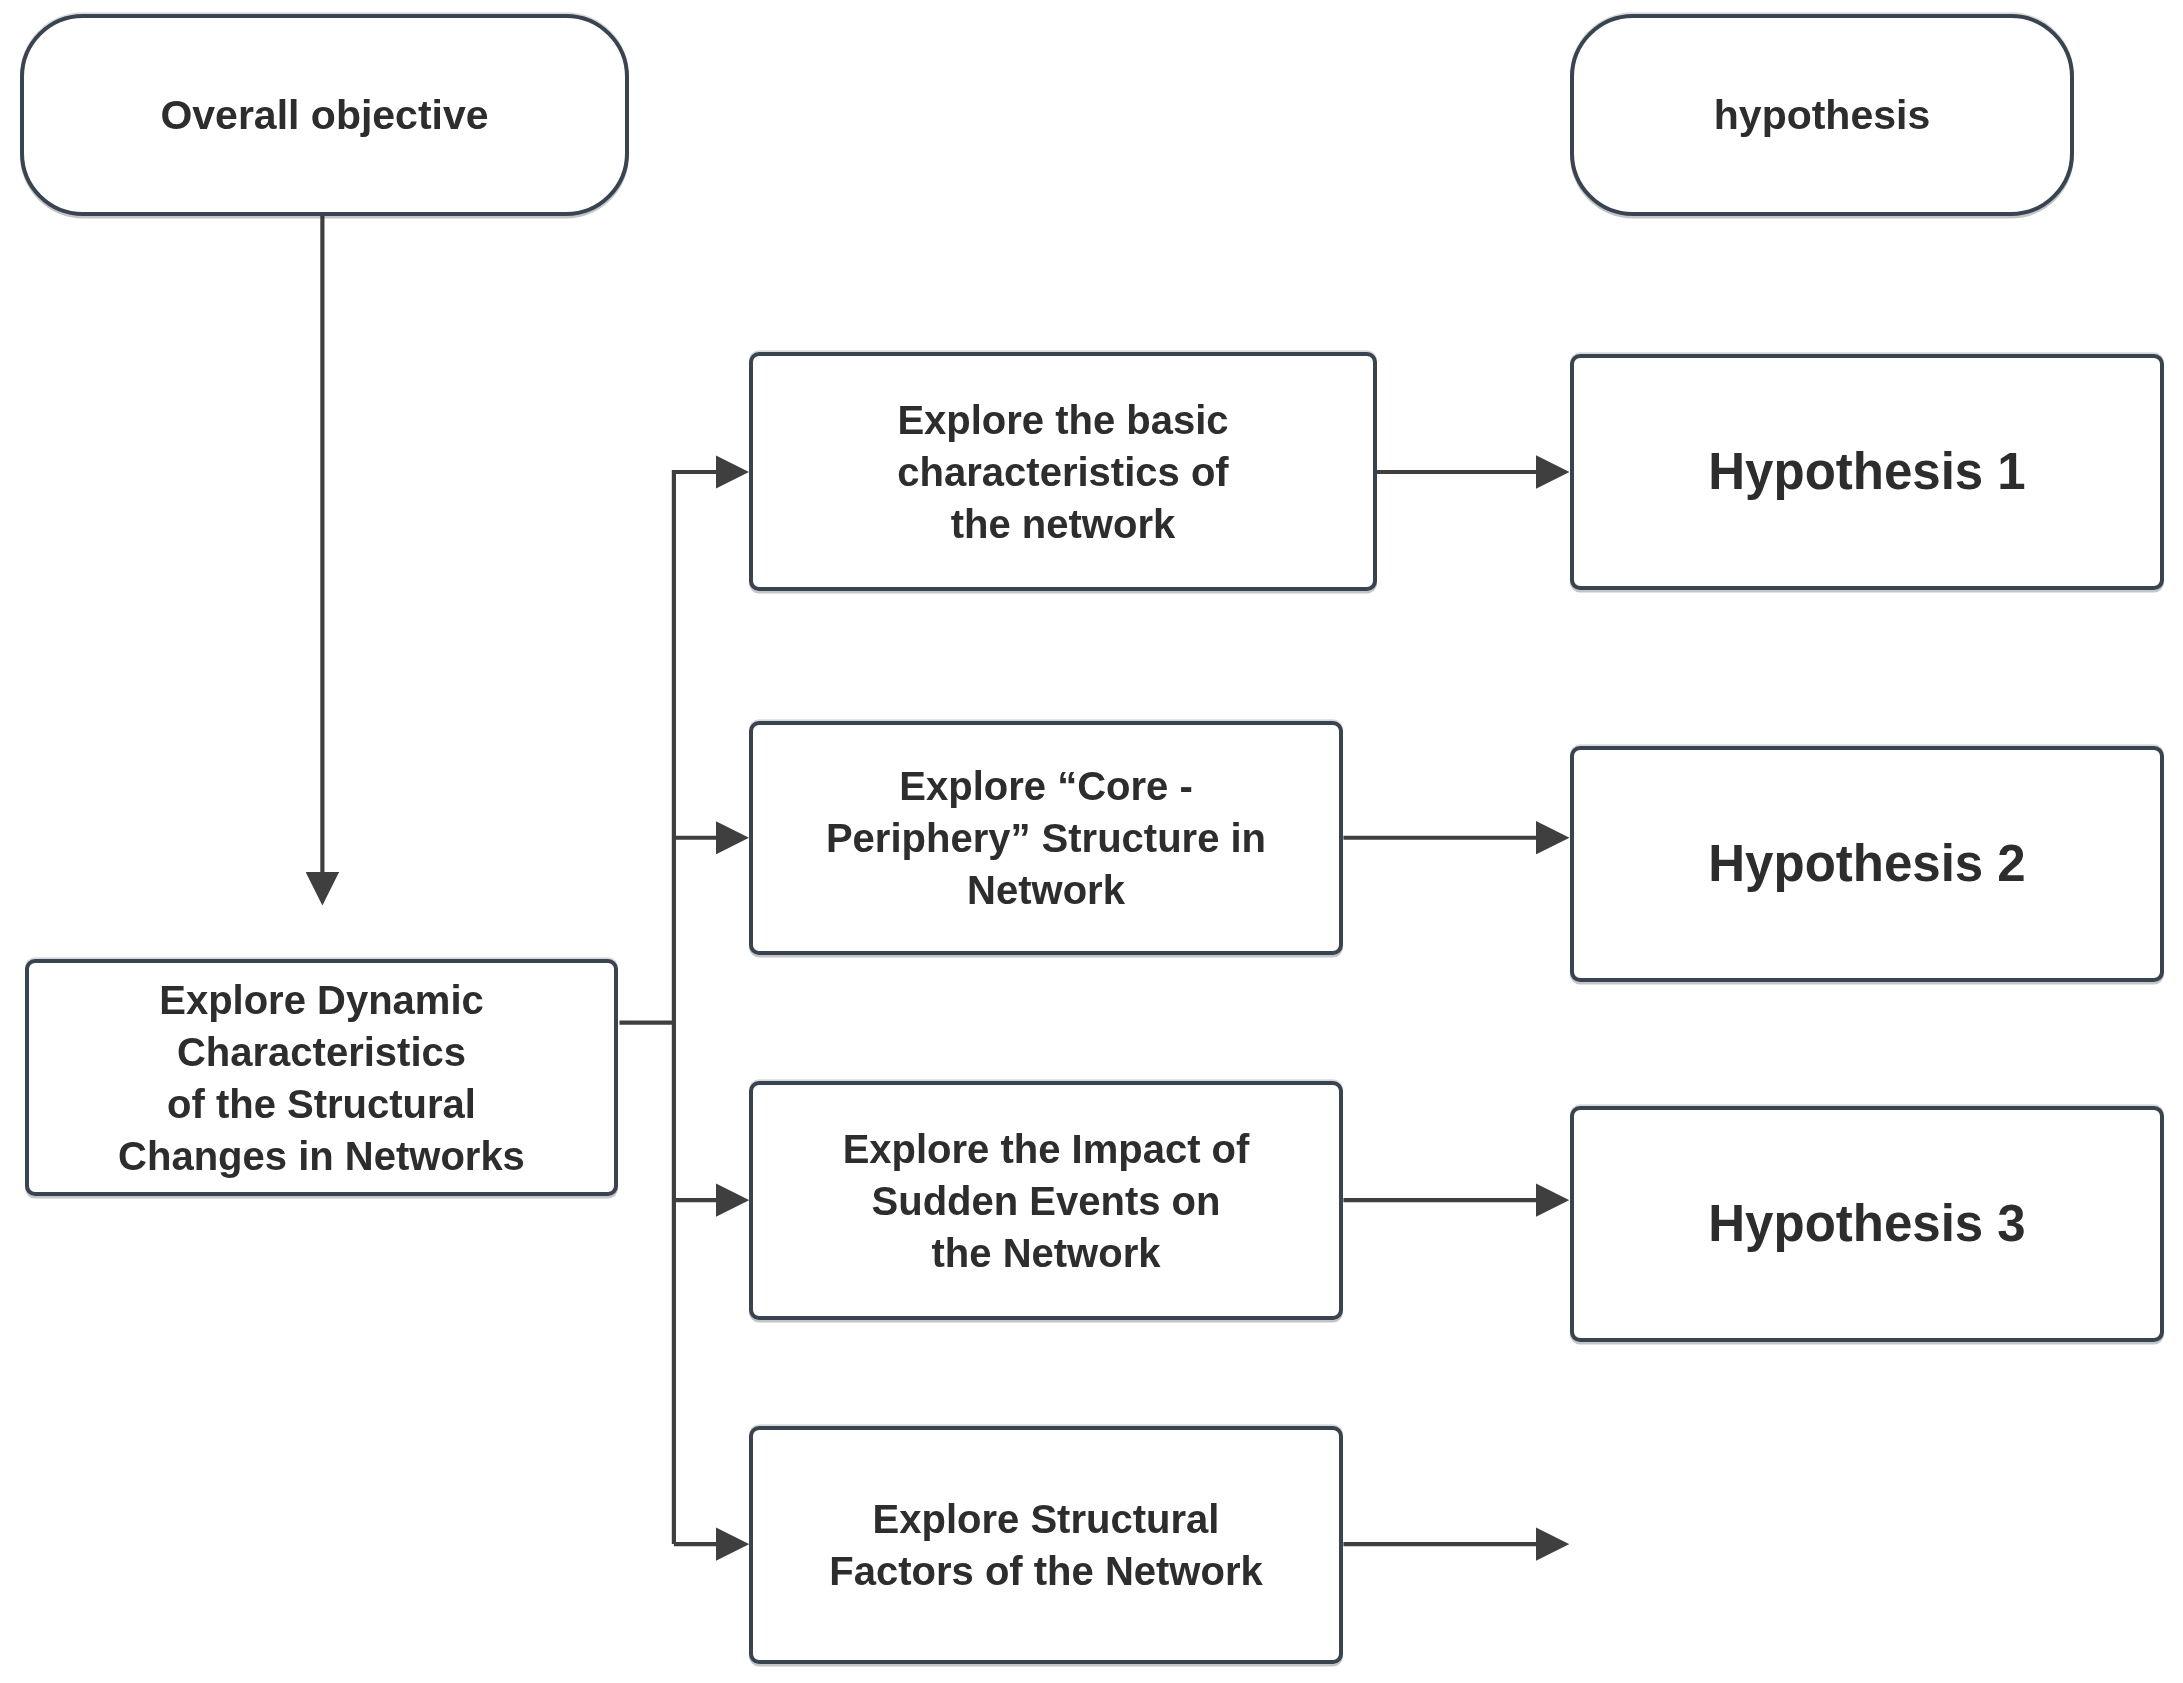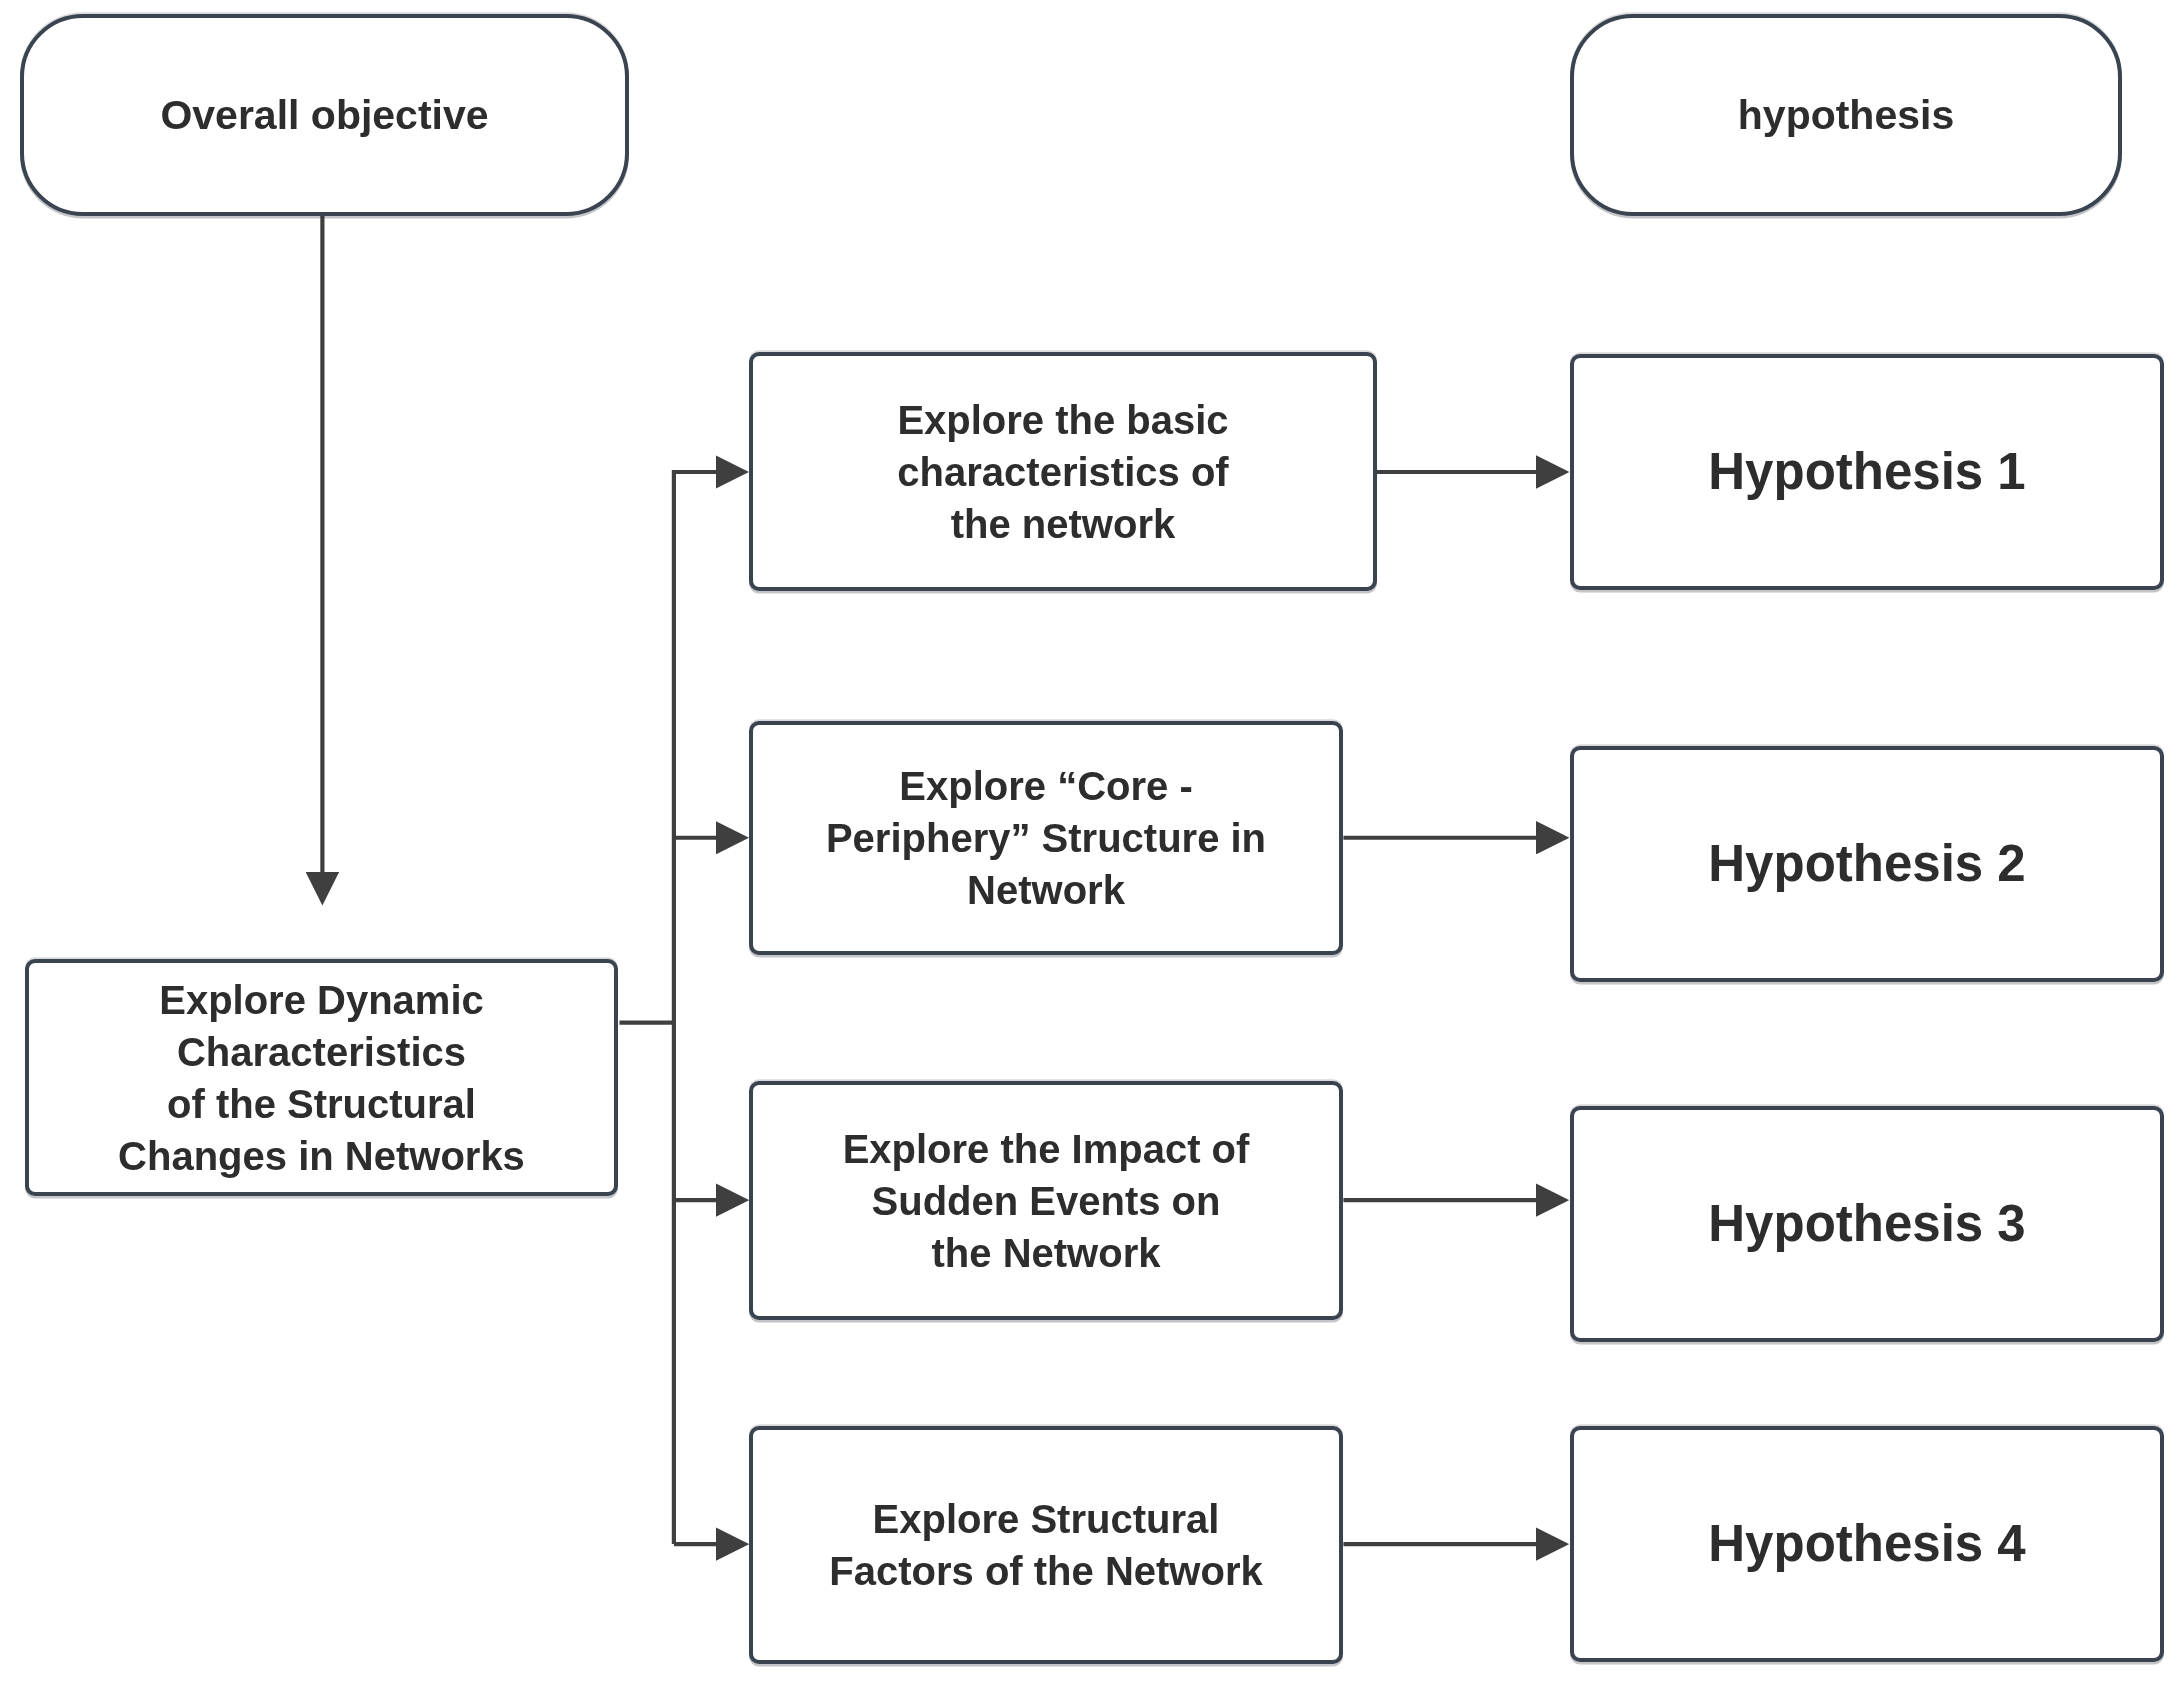--- a/index.html
+++ b/index.html
@@ -34,21 +34,21 @@
     white-space:pre-line;
     z-index:2;
     box-shadow:0 2.5px 0 rgba(40,47,56,.28), 0 -1.7px 0 rgba(40,47,56,.18);
   }
   .stadium{border-radius:63px;font-size:41px;line-height:1.28;}
   .rect{border-radius:10px;font-size:40px;line-height:1.30;}
   .hyp{font-size:51px;}
   
   #hdr-overall  {left:20px;  top:14.2px; width:609px; height:202px;}
   #hdr-sub      {left:747px; top:14.2px; width:613px; height:202px;}
-  #hdr-hyp      {left:1570px;top:14.2px; width:552px; height:202px;}
+  #hdr-hyp      {left:1570px;top:14.2px; width:504px; height:202px;}
   
   #node-overall {left:25px;  top:959px; width:593px; height:237px;}
   
   #node-sub-1   {left:749px; top:352px;  width:628px; height:239px;}
   #node-sub-2   {left:749px; top:721px;  width:594px; height:234px;}
   #node-sub-3   {left:749px; top:1081px; width:594px; height:239px;}
   #node-sub-4   {left:749px; top:1426px; width:594px; height:238px;}
   
   #node-hyp-1   {left:1570px;top:354px;  width:594px; height:236px;}
   #node-hyp-2   {left:1570px;top:720px;  width:594px; height:236px;margin-top:26px;}
@@ -112,16 +112,15 @@
 Network</div>
   <div class="node rect" id="node-sub-3">Explore the Impact of
 Sudden Events on
 the Network</div>
   <div class="node rect" id="node-sub-4">Explore Structural
 Factors of the Network</div>
 
   <div class="node rect hyp" id="node-hyp-1">Hypothesis 1</div>
   <div class="node rect hyp" id="node-hyp-2">Hypothesis 2</div>
   <div class="node rect hyp" id="node-hyp-3">Hypothesis 3</div>
-  <div class="node rect hyp" id="node-hyp-4">Hypothesis 4</div>
 
 </div>
 
 
 </body></html>

